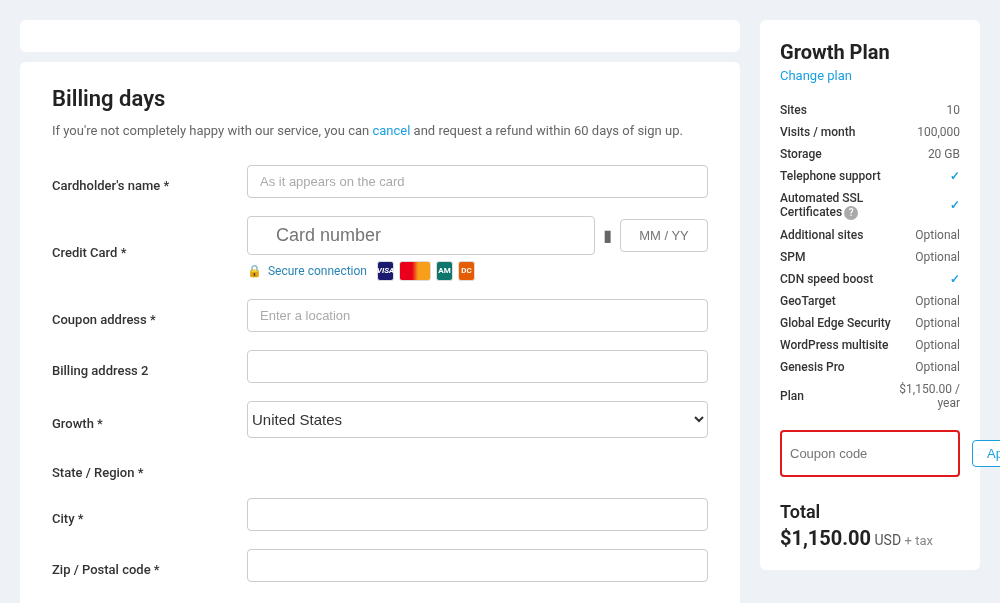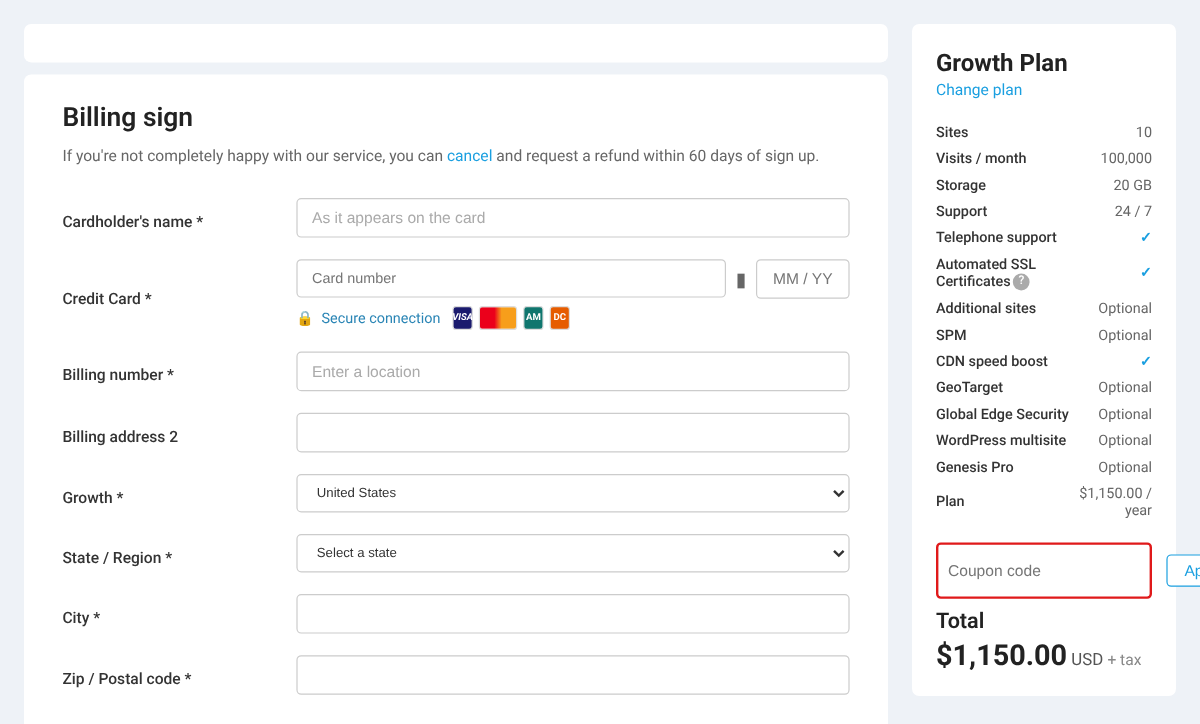--- a/index.html
+++ b/index.html
@@ -81,26 +81,26 @@
     }
     .credit-card-row {
       display: flex;
       gap: 8px;
       align-items: center;
     }
     .cc-number {
       flex: 1;
       border: 1px solid #ccc;
       border-radius: 4px;
-      padding: 8px 12px;
-      font-size: 12px;
+      padding: 8px 28px;
+      font-size: 18px;
       color: #6d28d9;
     }
     .cc-expiry {
-      width: 78px;
+      width: 88px;
       border: 1px solid #ccc;
       border-radius: 4px;
       padding: 8px 12px;
       font-size: 13px;
       color: #aaa;
       text-align: center;
     }
     .cc-icon {
       color: #666;
       font-size: 16px;
@@ -132,22 +132,22 @@
       background: #1a1a6e;
       color: #fff;
     }
     .card-logo.mc { background: linear-gradient(90deg, #eb001b 40%, #f79e1b 60%); color: transparent; width: 32px; }
     .card-logo.amex { background: #0f766e; }
     .card-logo.disc { background: #e65c00; }
     .select-input {
       width: 100%;
       border: 1px solid #ccc;
       border-radius: 4px;
-      padding: 8px 12px;
-      font-size: 11px;
+      padding: 8px 0;
+      font-size: 15px;
       color: #333;
       background: #fff;
       outline: none;
       appearance: auto;
     }
     .right-column {
       width: 220px;
       min-width: 220px;
     }
     .plan-card {
@@ -191,20 +191,21 @@
       color: #1a9fe0;
       font-weight: bold;
     }
     .coupon-section {
       border: 2px solid #e0191a;
       border-radius: 4px;
       padding: 8px;
       display: flex;
       gap: 6px;
       align-items: center;
+      margin-bottom: 16px;
     }
     .coupon-input {
       flex: 1;
       border: none;
       outline: none;
       font-size: 13px;
       color: #aaa;
       background: transparent;
     }
     .apply-btn {
@@ -220,21 +221,21 @@
     .total-section {
       padding-top: 8px;
     }
     .total-label {
       font-size: 18px;
       font-weight: 600;
       color: #222;
       margin-bottom: 4px;
     }
     .total-amount {
-      font-size: 24px;
+      font-size: 20px;
       font-weight: 700;
       color: #222;
     }
     .total-tax {
       font-size: 13px;
       color: #888;
     }
     .question-mark {
       display: inline-flex;
       width: 14px;
@@ -258,21 +259,21 @@
 <body>
 
 <div class="page-wrapper">
 
   <div class="left-column">
 
     <div class="top-card">
     </div>
 
     <div class="billing-card">
-      <h2 class="billing-title">Billing sign</h2>
+      <h2 class="billing-title">Billing days</h2>
       <p class="billing-subtitle">
         If you're not completely happy with our service, you can <a>cancel</a> and request a refund within 60 days of sign up.
       </p>
 
       <div class="form-row">
         <div class="form-label">Cardholder's name *</div>
         <div class="form-field">
           <input type="text" class="form-input" placeholder="As it appears on the card" style="">
         </div>
       </div>
@@ -292,21 +293,21 @@
               <div class="card-logo" style="background:#1a1a6e;font-size:8px;color:#fff;font-style:italic;">VISA</div>
               <div class="card-logo mc" style="background:linear-gradient(90deg,#eb001b 40%,#f79e1b 60%);"></div>
               <div class="card-logo amex">AM</div>
               <div class="card-logo disc">DC</div>
             </div>
           </div>
         </div>
       </div>
 
       <div class="form-row">
-        <div class="form-label">Billing number *</div>
+        <div class="form-label">Coupon address *</div>
         <div class="form-field">
           <input type="text" class="form-input" placeholder="Enter a location" style="">
         </div>
       </div>
 
       <div class="form-row">
         <div class="form-label">Billing address 2</div>
         <div class="form-field">
           <input type="text" class="form-input" style="">
         </div>
@@ -318,28 +319,20 @@
           <select class="select-input">
             <option>United States</option>
             <option>Canada</option>
             <option>United Kingdom</option>
           </select>
         </div>
       </div>
 
       <div class="form-row">
         <div class="form-label">State / Region *</div>
-        <div class="form-field">
-          <select class="select-input">
-            <option>Select a state</option>
-            <option>California</option>
-            <option>New York</option>
-            <option>Texas</option>
-          </select>
-        </div>
       </div>
 
       <div class="form-row">
         <div class="form-label">City *</div>
         <div class="form-field">
           <input type="text" class="form-input" style="">
         </div>
       </div>
 
       <div class="form-row">
@@ -362,24 +355,20 @@
               <td>Sites</td>
               <td>10</td>
             </tr>
             <tr>
               <td>Visits / month</td>
               <td>100,000</td>
             </tr>
             <tr>
               <td>Storage</td>
               <td>20 GB</td>
-            </tr>
-            <tr>
-              <td>Support</td>
-              <td>24 / 7</td>
             </tr>
             <tr>
               <td>Telephone support</td>
               <td><span class="check-mark">✓</span></td>
             </tr>
             <tr>
               <td>Automated SSL Certificates<span class="question-mark">?</span></td>
               <td><span class="check-mark">✓</span></td>
             </tr>
             <tr>

